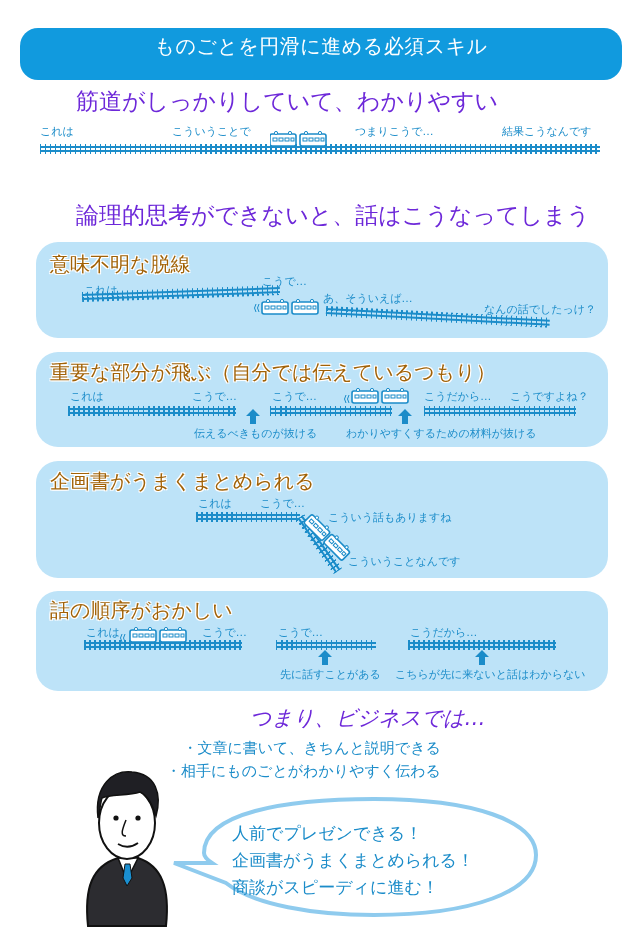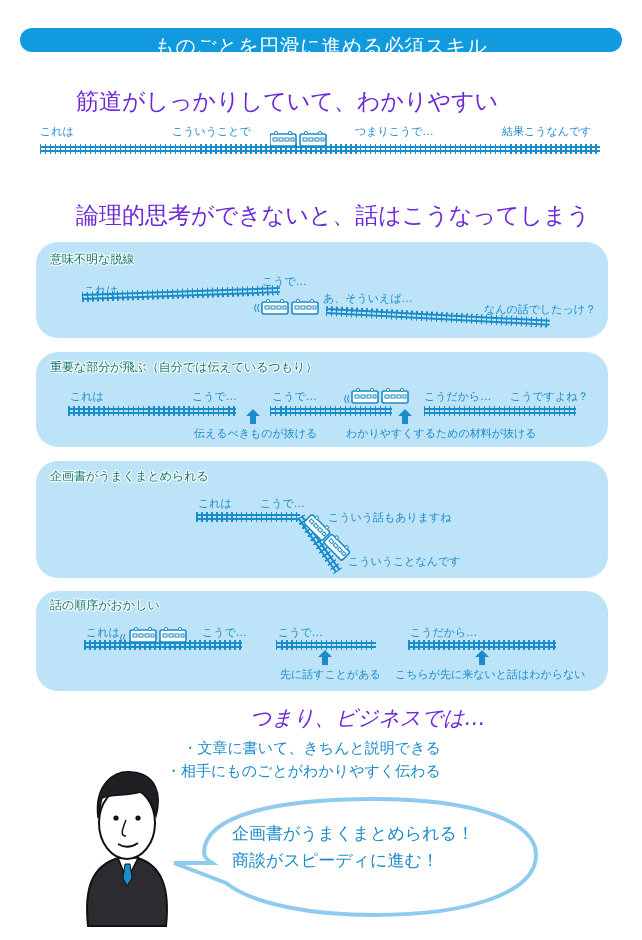--- a/index.html
+++ b/index.html
@@ -1,22 +1,22 @@
 <!DOCTYPE html>
 <html><head>
 <meta charset="utf-8">
 <style>
   html,body{margin:0;padding:0;background:#fff;}
   body{width:642px;height:940px;position:relative;overflow:hidden;font-family:"DejaVu Sans","Liberation Sans",sans-serif;color:#1a8fd0;}
   .abs{position:absolute;}
-  .banner{left:20px;top:28px;width:602px;height:24px;border-radius:18px;background:#119ade;color:#fff;font-size:20px;text-align:center;line-height:36px;letter-spacing:0.5px;}
+  .banner{left:20px;top:28px;width:602px;height:52px;border-radius:18px;background:#119ade;color:#fff;font-size:20px;text-align:center;line-height:36px;letter-spacing:0.5px;}
   .h1{font-size:23px;color:#6d28d9;white-space:nowrap;margin-left:36px;}
   .lbl{font-size:11px;color:#1b8cc9;white-space:nowrap;}
   .panel{left:36px;width:572px;background:#bde3f8;border-radius:22px;}
-  .ptitle{font-size:12px;color:#0f766e;white-space:nowrap;text-shadow:0 0 2px #fff,0 0 2px #fff,1px 1px 0 #fff,-1px -1px 0 #fff,1px -1px 0 #fff,-1px 1px 0 #fff;text-align:center;}
+  .ptitle{font-size:20px;color:#a16207;white-space:nowrap;text-shadow:0 0 2px #fff,0 0 2px #fff,1px 1px 0 #fff,-1px -1px 0 #fff,1px -1px 0 #fff,-1px 1px 0 #fff;text-align:center;}
   .track{height:10px;background:
      linear-gradient(#1b8cc9,#1b8cc9) 0 2px/100% 2px no-repeat,
      linear-gradient(#1b8cc9,#1b8cc9) 0 6px/100% 2px no-repeat,
      repeating-linear-gradient(90deg,#1b8cc9 0 1.5px,transparent 1.5px 5px);}
   .arrow{width:14px;height:16px;}
   .bullets{font-size:15px;color:#1b8cc9;line-height:23px;white-space:nowrap;}
   .bubble-text{font-size:17px;color:#1b8cc9;line-height:27px;white-space:nowrap;}
 </style>
 </head>
 <body>
@@ -144,15 +144,16 @@
   <circle cx="36" cy="50" r="2.6" fill="#111"></circle>
   <circle cx="58" cy="50" r="2.6" fill="#111"></circle>
   <path d="M46,52 C42,62 40,68 46,68" fill="none" stroke="#111" stroke-width="1.5"></path>
   <path d="M38,76 Q48,82 58,75" fill="none" stroke="#111" stroke-width="1.8"></path>
 </svg>
 
 <svg class="abs" style="left:164px;top:793px;" width="380" height="130">
   <path d="M40,60 C40,20 120,6 210,6 C310,6 372,28 372,62 C372,98 310,122 210,122 C150,122 90,112 62,90 L10,70 L48,70 C42,66 40,63 40,60 Z" fill="#fff" stroke="#8fcbee" stroke-width="4"></path>
 </svg>
 <div class="abs bubble-text" style="left:232px;top:820px;">
+  <div>人前でプレゼンできる！</div>
   <div>企画書がうまくまとめられる！</div>
   <div>商談がスピーディに進む！</div>
 </div>
 
 </body></html>

